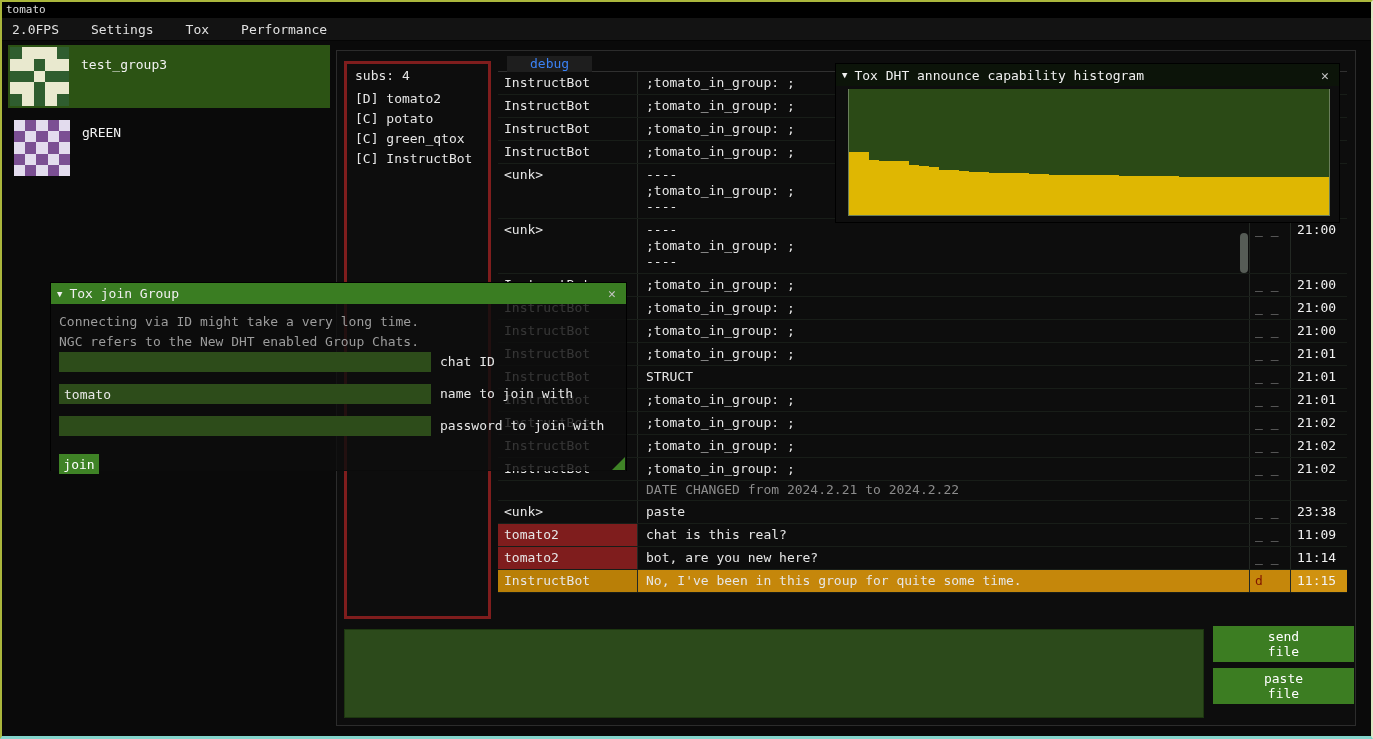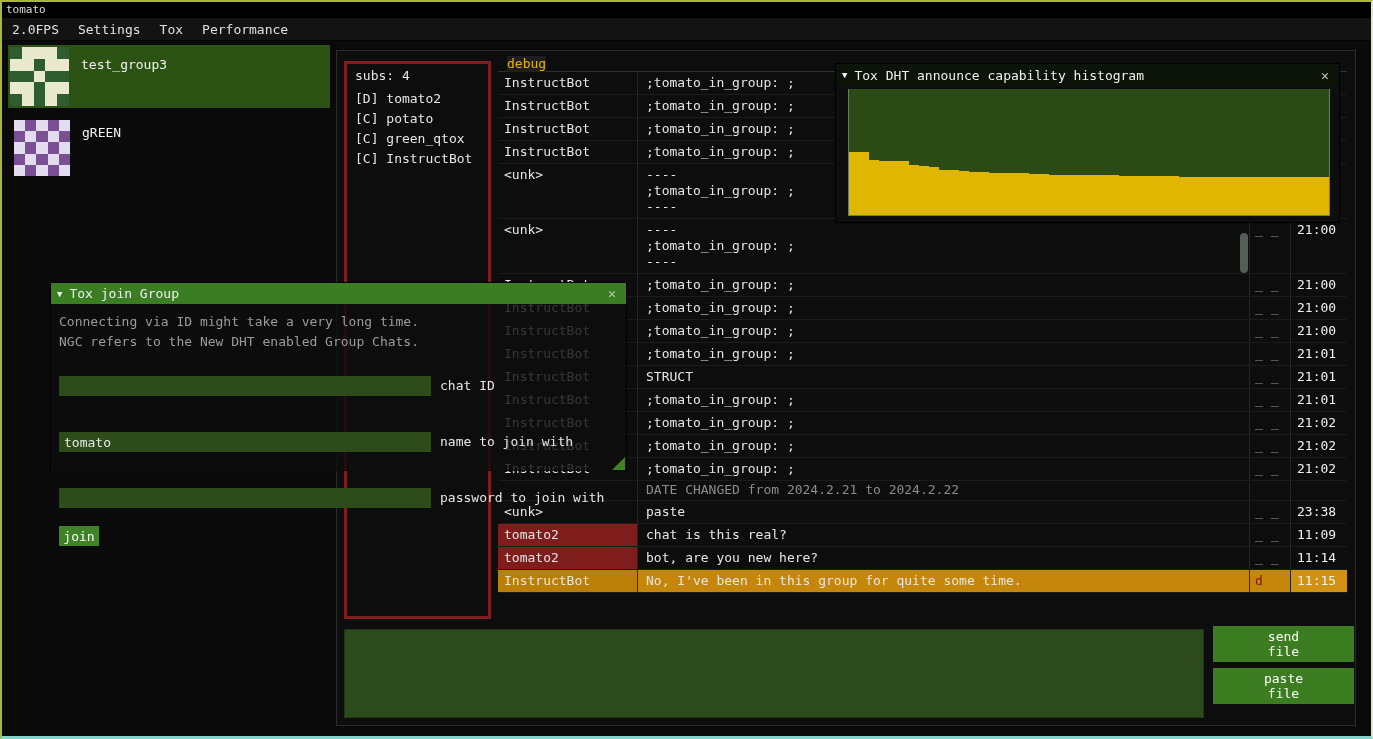--- a/index.html
+++ b/index.html
@@ -1,35 +1,35 @@
 <!DOCTYPE html>
 <html><head>
 <meta charset="utf-8">
 <style>
 *{margin:0;padding:0;box-sizing:border-box}
 html,body{width:1373px;height:739px}
 body{position:relative;background:#0a0a0a;font-family:"DejaVu Sans Mono","Liberation Mono",monospace;font-size:13px;color:#e6e6e6;overflow:hidden}
 .frame{position:absolute;inset:0;border-top:2px solid #aab63c;border-left:2px solid #aab63c;border-right:2px solid #dde8c4;border-bottom:3px solid #84d4cc;pointer-events:none;z-index:90}
 .titlebar{position:absolute;left:2px;top:2px;right:2px;height:16px;background:#000;color:#ddd;font-size:11px;line-height:16px;padding-left:4px}
-.menubar{position:absolute;left:2px;top:18px;right:2px;height:23px;background:#131313;display:flex;align-items:center;padding-left:10px;column-gap:19px;border-bottom:1px solid #050505}
+.menubar{position:absolute;left:2px;top:18px;right:2px;height:23px;background:#131313;display:flex;align-items:center;padding-left:10px;column-gap:32px;border-bottom:1px solid #050505}
 .menu-item{color:#e0e0e0}
 .contacts{position:absolute;left:8px;top:45px;width:322px}
 .group-item{display:flex;height:63px;margin-bottom:9px}
 .group-item.selected{background:#2c5314}
 .avatar{width:59px;height:59px;margin:2px;display:grid;grid-template-columns:repeat(5,1fr);grid-template-rows:repeat(5,1fr);flex:none}
 .group-item:nth-child(2) .avatar{width:56px;height:56px;margin:3px 2px 2px 6px}
 .group-item .label{padding:12px 0 0 10px;color:#f2f2f2}
 .group-item:nth-child(2) .label{padding-top:8px}
 .main{position:absolute;left:336px;top:50px;width:1020px;height:676px;background:#0d0d0d;border:1px solid #2c2c2c}
 .subs{position:absolute;left:7px;top:10px;width:147px;height:558px;border:3px solid #7f1d1d}
 .subs-header{padding:4px 8px 6px}
 .sub-item{padding:1px 8px;line-height:18px;white-space:nowrap}
 .chat{position:absolute;left:161px;top:5px;width:849px;height:566px;overflow:hidden}
 .tabbar{height:16px;border-bottom:1px solid #303030;padding-left:9px}
-.tab{display:inline-block;background:#1e1e1e;padding:0 0;height:16px;line-height:15px;color:#eab308}
+.tab{display:inline-block;background:#1e1e1e;padding:0 23px;height:16px;line-height:15px;color:#3b82f6}
 .rows{position:relative;height:549px;overflow:hidden}
 .row{display:flex;border-bottom:1px solid #181d18}
 .c-name{width:140px;flex:none;padding:3px 6px;line-height:16px;border-right:1px solid #232823;white-space:nowrap;overflow:hidden}
 .c-text{flex:1;padding:3px 8px;line-height:16px;border-right:1px solid #232823;white-space:pre-line;overflow:hidden}
 .c-flags{width:41px;flex:none;padding:3px 5px;line-height:16px;border-right:1px solid #232823;color:#979797}
 .c-time{width:56px;flex:none;padding:3px 6px;line-height:16px;color:#f2f2f2}
 .row.date{height:20px}
 .row.date .c-text{color:#8c8c8c;padding-top:1px}
 .row.date .c-name,.row.date .c-flags,.row.date .c-time{padding-top:1px}
 .row.member .c-name{background:#7f1d1d}
@@ -43,21 +43,21 @@
 .btn.send{top:575px}
 .btn.paste{top:617px}
 .win{position:absolute;border:1px solid #000}
 .win-title{height:21px;display:flex;align-items:center;padding:0 6px;gap:7px;color:#f0f0f0}
 .win-title .arrow{font-size:9px}
 .win-title .x{margin-left:auto;color:#c4c4c4;width:16px;text-align:center}
 .joinw{left:50px;top:282px;width:577px;height:189px;z-index:30}
 .joinw .win-title{background:#3a7d22}
 .joinw-body{height:167px;background:rgba(13,13,13,0.82);padding:8px;position:relative}
 .info-line{color:#9c9c9c;line-height:20px}
-.fieldrow{display:flex;height:32px;margin-top:24px}
+.fieldrow{display:flex;height:32px;margin-top:0}
 .jw-input{width:372px;height:20px;background:#2d4c1a;border:none;color:#e8e8e8;font:inherit;padding:0 5px;outline:none}
 .fieldrow .flabel{margin-left:9px;line-height:20px}
 .join-btn{margin-top:6px;width:40px;height:20px;background:#3f8326;color:#fff;border:none;font:inherit;line-height:19px;text-align:center}
 .grip{position:absolute;right:1px;bottom:1px;width:0;height:0;border-left:13px solid transparent;border-bottom:13px solid #3f8326}
 .histw{left:835px;top:63px;width:505px;height:160px;z-index:25;background:#0e0e0e}
 .histw .win-title{background:#0c1409;height:22px}
 .hist-body{height:136px;padding:3px 9px 6px 12px}
 .plot{width:100%;height:100%;background:#2b4a16;display:flex;align-items:flex-end;border:1px solid rgba(200,205,195,0.4);border-top:none}
 .hbar{flex:1;background:#dfb702}
 </style>

